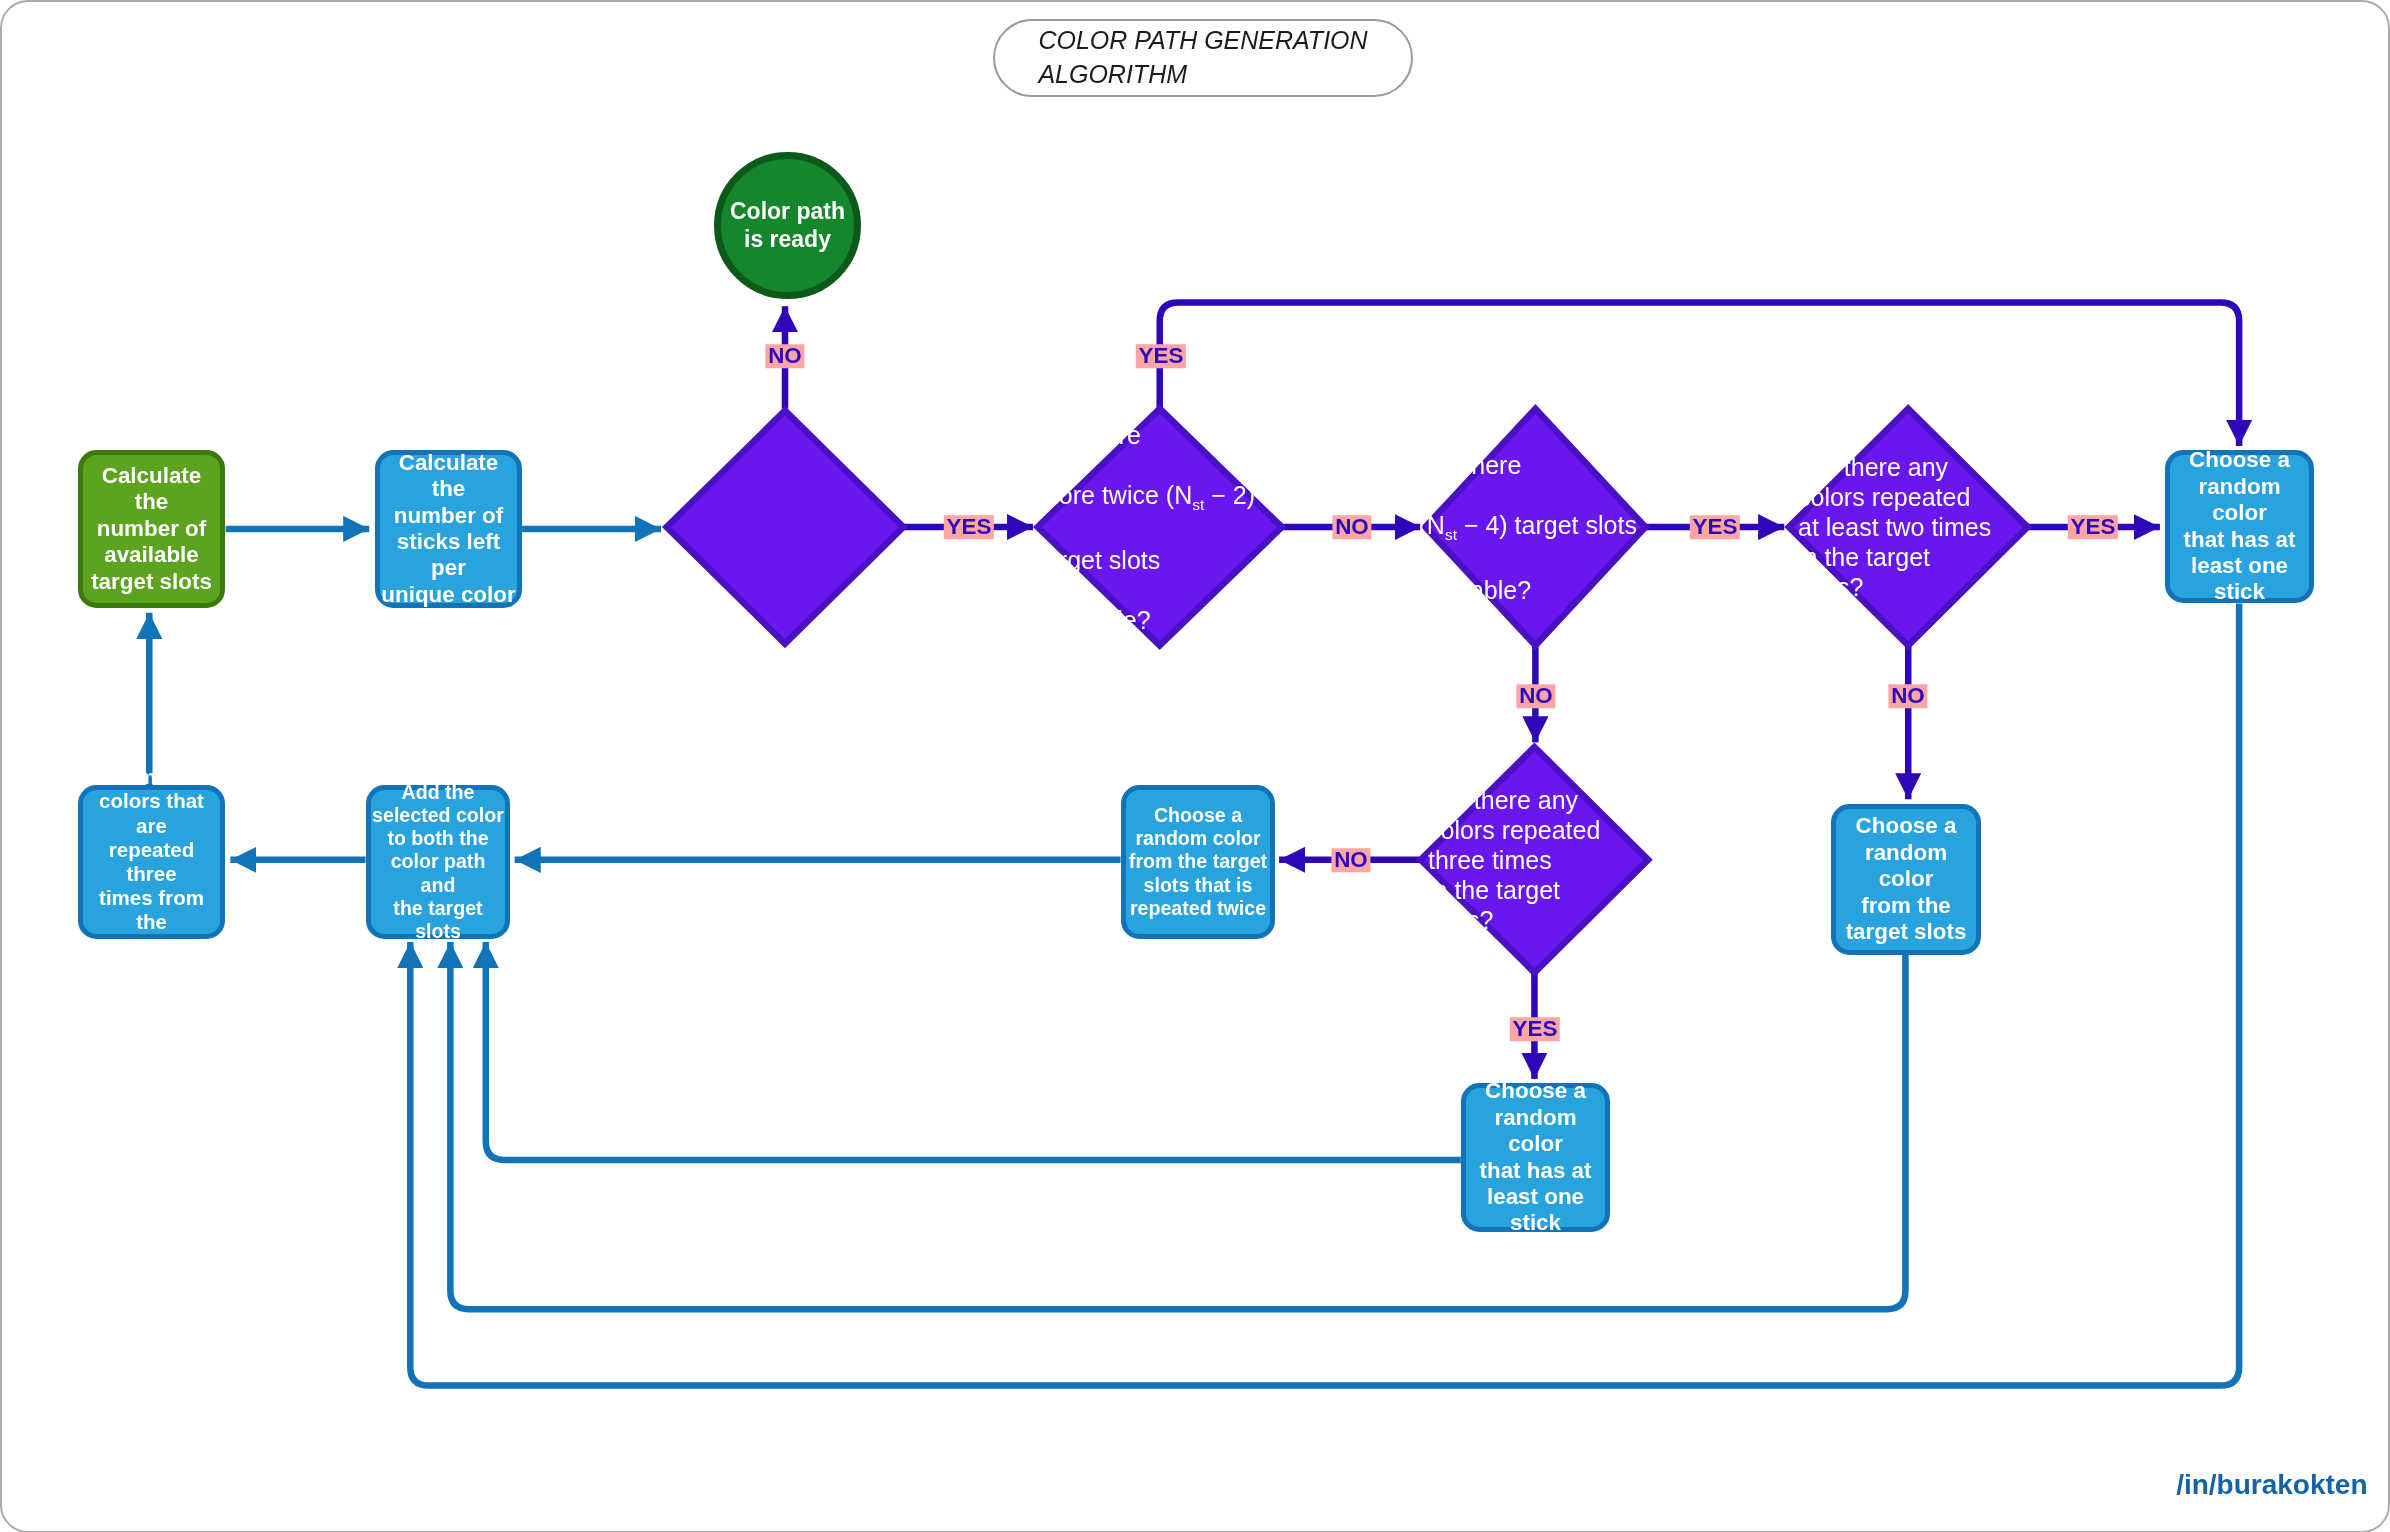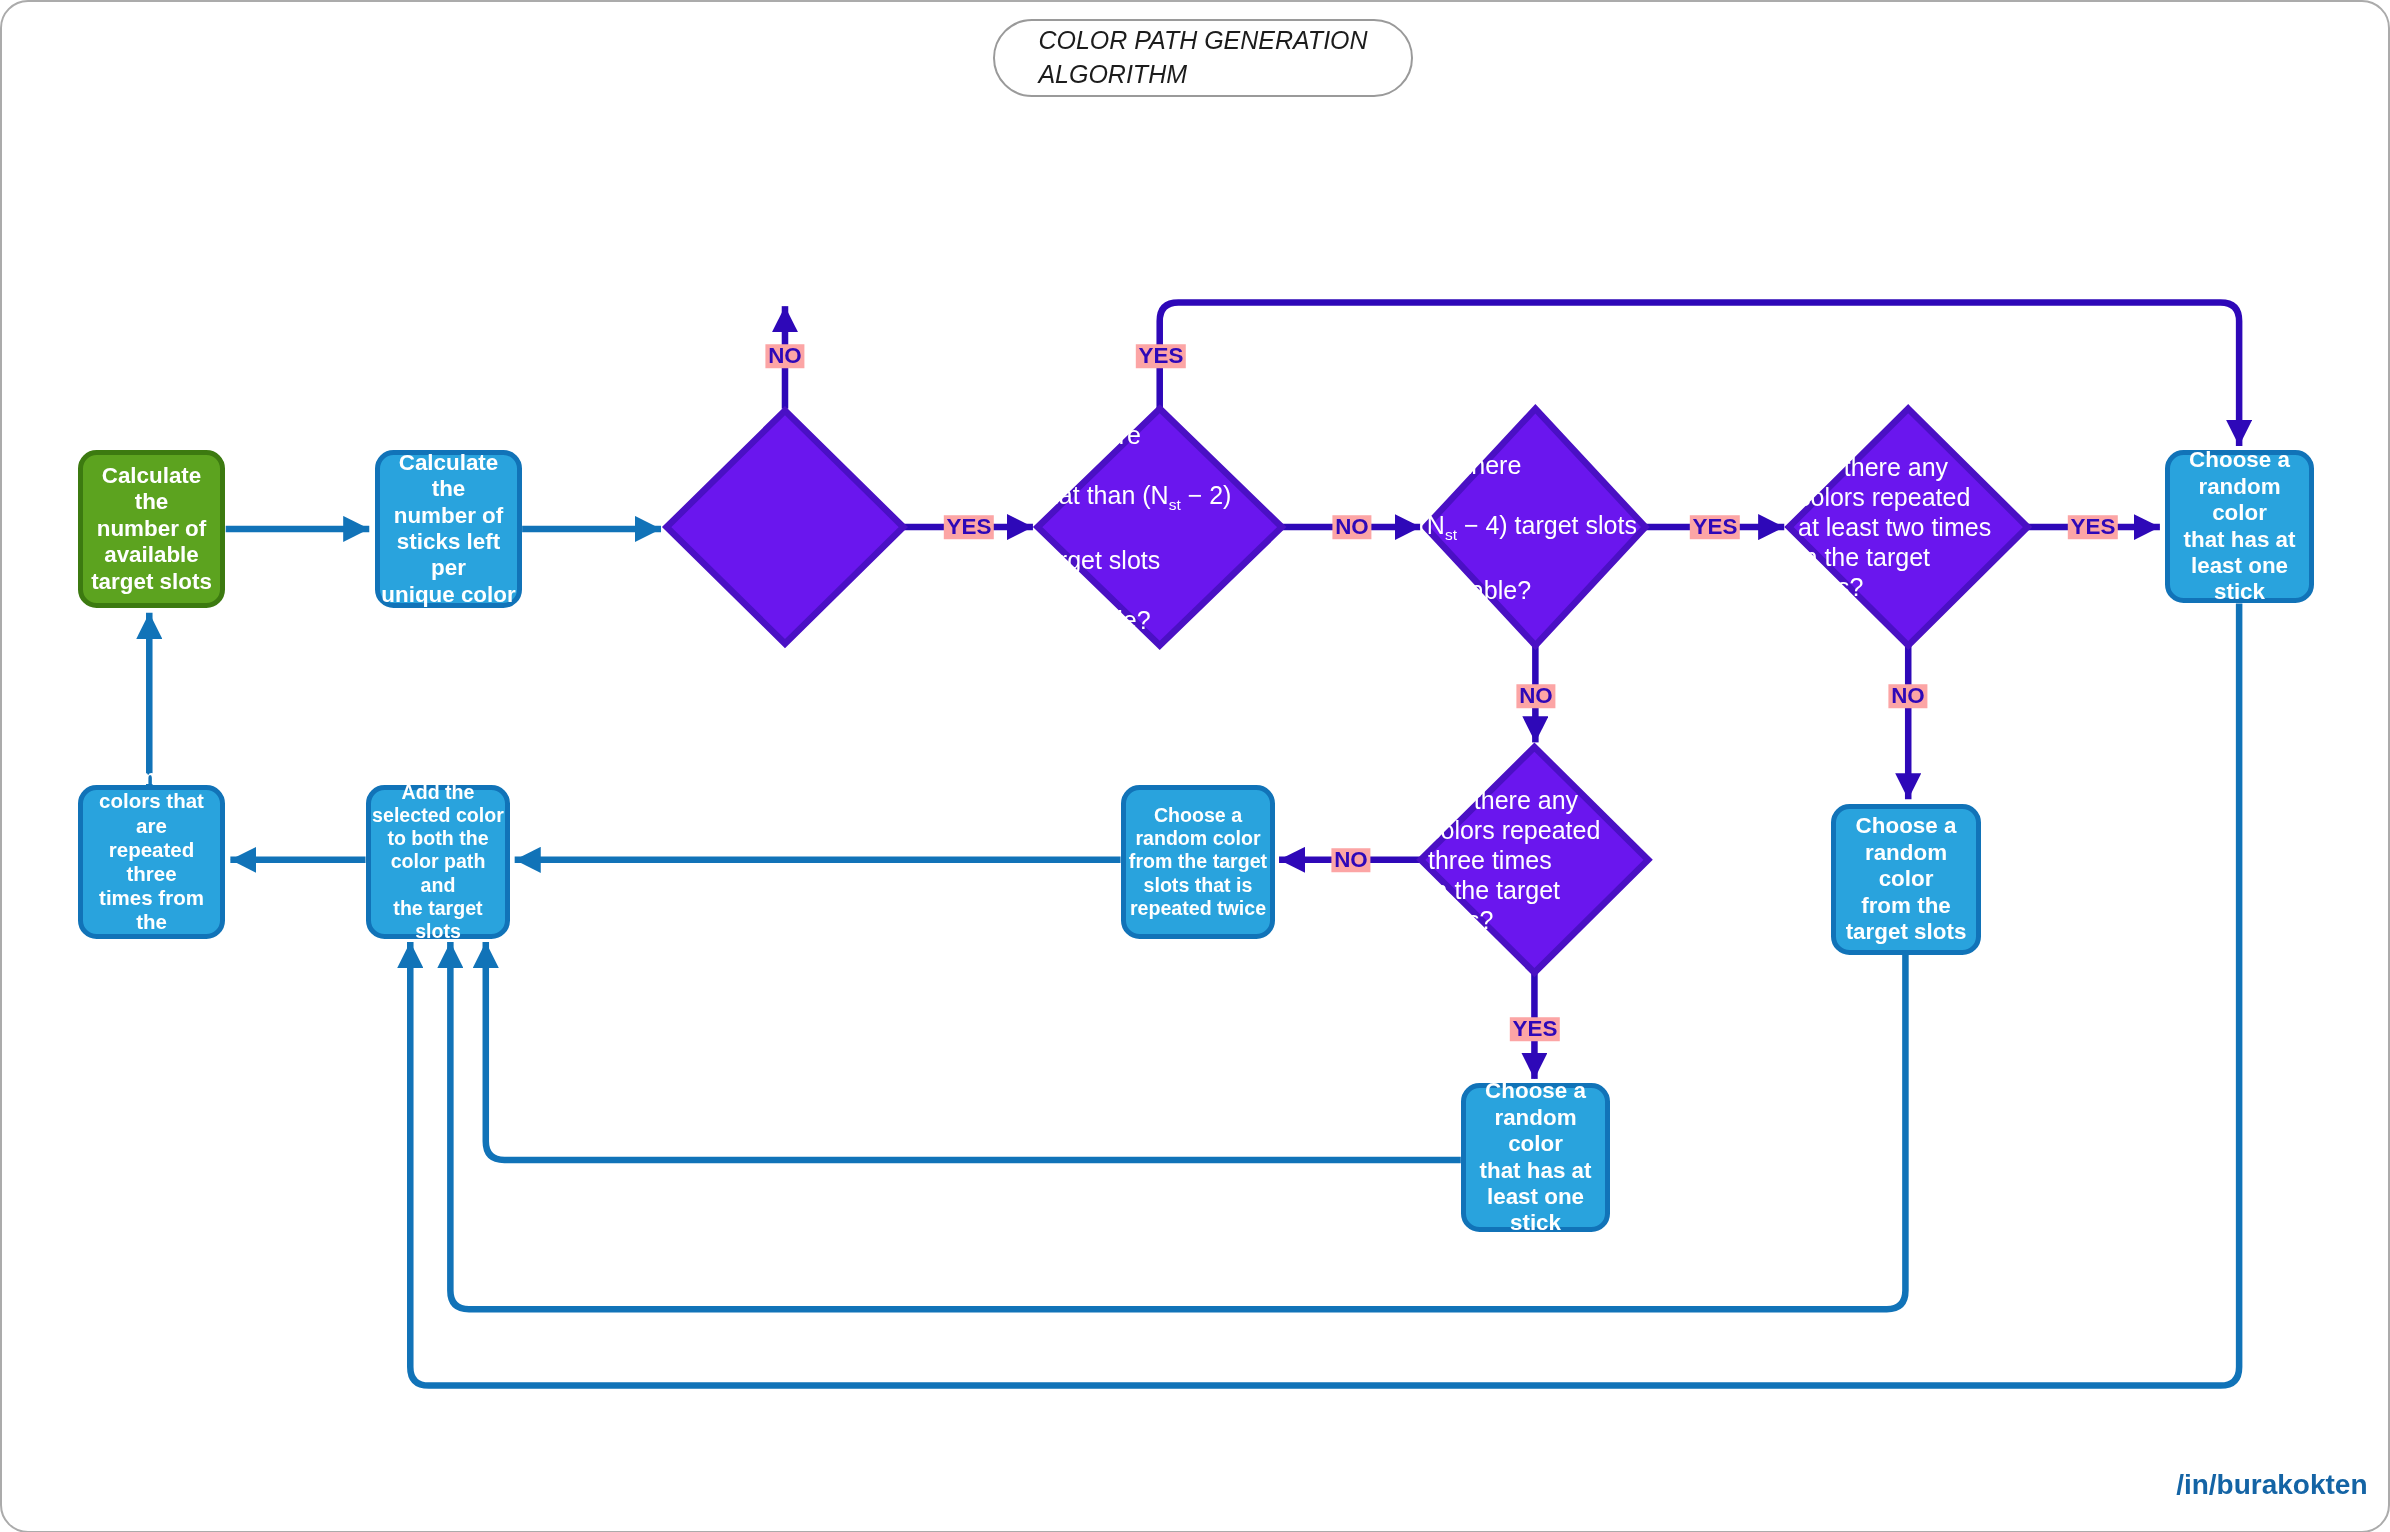--- a/index.html
+++ b/index.html
@@ -53,20 +53,22 @@
     <polygon points="840,438 967,563 840,688 713,563" style="fill:var(--decision_purple_fill);stroke:var(--decision_purple_border)" stroke-width="7"></polygon>
     <polygon points="1242,436 1373,563 1242,690 1111,563" style="fill:var(--decision_purple_fill);stroke:var(--decision_purple_border)" stroke-width="7"></polygon>
     <polygon points="1645,436 1763,563 1645,690 1527,563" style="fill:var(--decision_purple_fill);stroke:var(--decision_purple_border)" stroke-width="7"></polygon>
     <polygon points="2045,436 2173,563 2045,690 1917,563" style="fill:var(--decision_purple_fill);stroke:var(--decision_purple_border)" stroke-width="7"></polygon>
     <polygon points="1644,799 1766,920 1644,1041 1522,920" style="fill:var(--decision_purple_fill);stroke:var(--decision_purple_border)" stroke-width="7"></polygon>
   </svg>
 
   <div class="title">COLOR PATH GENERATION
 ALGORITHM</div>
 
+  <div class="circle" style="left:712px;top:150px;width:147px;height:147px;">Color path
+is ready</div>
 
   <div class="box green" style="left:76px;top:448px;width:147px;height:158px;">Calculate the
 number of
 available
 target slots</div>
   <div class="box" style="left:373px;top:448px;width:147px;height:158px;">Calculate the
 number of
 sticks left per
 unique color</div>
   <div class="box" style="left:2163px;top:448px;width:149px;height:153px;">Choose a
@@ -95,21 +97,21 @@
 times from the
 target slots</div>
   <div class="box" style="left:1459px;top:1081px;width:149px;height:149px;">Choose a
 random color
 that has at
 least one
 stick</div>
 
   <div class="dtext" style="left:1158px;top:525px;width:244px;">
     <span class="dline">Are there</span>
-    <span class="dline"><span>that than (N</span><sub>st</sub><span> − 2)</span></span>
+    <span class="dline"><span>more twice (N</span><sub>st</sub><span> − 2)</span></span>
     <span class="dline">target slots</span>
     <span class="dline">available?</span>
   </div>
   <div class="dtext" style="left:1534px;top:525px;width:235px;">
     <span class="dline">Are there</span>
     <span class="dline"><span>(N</span><sub>st</sub><span> − 4) target slots</span></span>
     <span class="dline">available?</span>
   </div>
   <div class="dtext" style="left:1906px;top:525px;width:220px;">Are there any
 colors repeated

